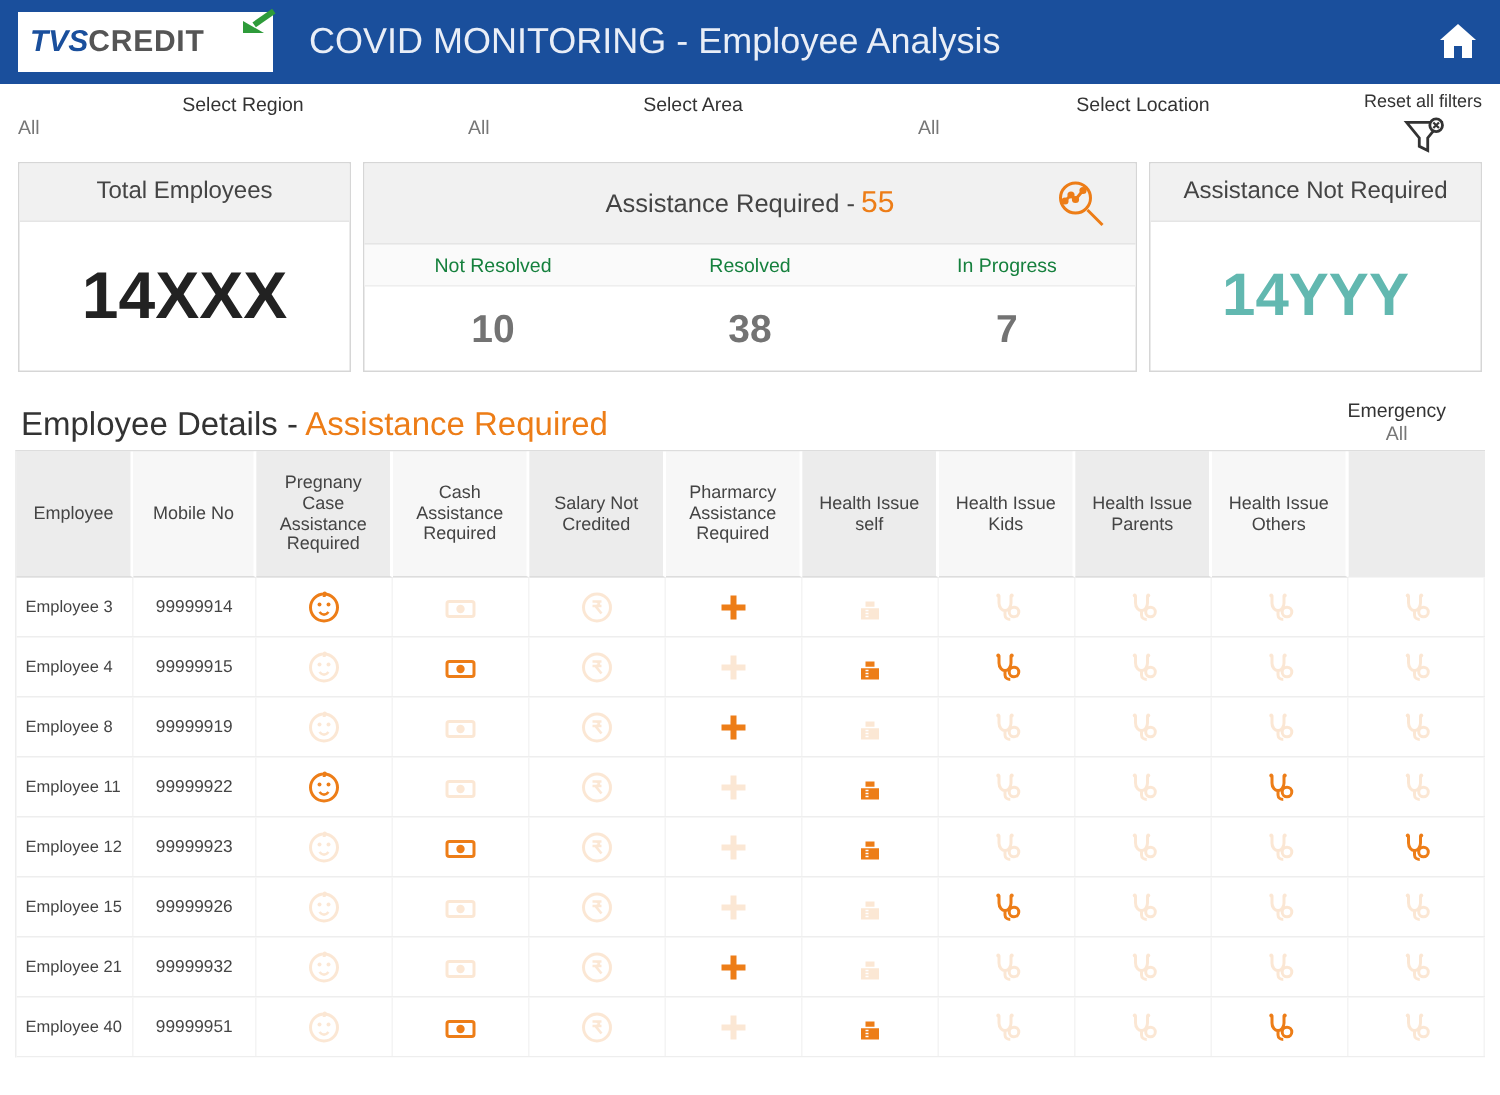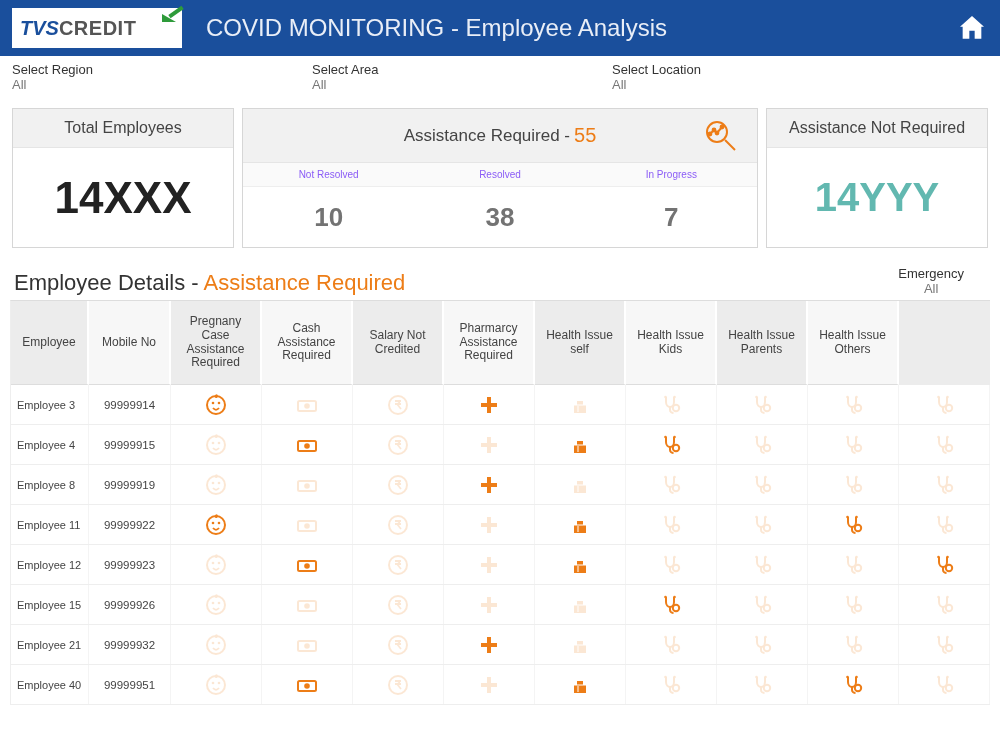--- a/index.html
+++ b/index.html
@@ -61,21 +61,21 @@
 
   .filters-row {
     display: flex;
     padding: 6px 12px 4px 12px;
     align-items: flex-start;
     gap: 0;
     position: relative;
     height: 46px;
   }
   .filter-block { width: 300px; }
-  .filter-label { font-size: 13px; color: #333; }
+  .filter-label { font-size: 13px; color: #333; text-align: center; }
   .filter-value { font-size: 13px; color: #777; margin-top: 0px;}
   .reset-block {
     position: absolute;
     right: 12px;
     top: 4px;
     text-align: center;
     font-size: 12px;
     color: #333;
   }
   .reset-icon { width: 30px; height: 30px; margin: 2px auto 0; cursor: pointer;}
@@ -123,22 +123,22 @@
   .assist-count { color:#ed7d17; font-size:20px; font-weight:400; margin-left:4px;}
   .assist-icon { position:absolute; right:16px; width:40px; height:40px; }
   .assist-grid {
     display:grid;
     grid-template-columns: 1fr 1fr 1fr;
     flex:1;
   }
   .assist-col { text-align:center; display:flex; flex-direction:column; }
   .assist-col-head {
     background:#fafafa;
-    color:#8b5cf6;
-    font-size:10px;
+    color:#15803d;
+    font-size:13px;
     padding:6px 0;
     border-bottom:1px solid #eee;
   }
   .assist-col-val {
     color:#737373;
     font-size:26px;
     font-weight:600;
     flex:1;
     display:flex;
     align-items:center;
@@ -253,20 +253,30 @@
     <div class="filter-label">Select Region</div>
     <div class="filter-value">All</div>
   </div>
   <div class="filter-block">
     <div class="filter-label">Select Area</div>
     <div class="filter-value">All</div>
   </div>
   <div class="filter-block">
     <div class="filter-label">Select Location</div>
     <div class="filter-value">All</div>
+  </div>
+  <div class="reset-block">
+    <div>Reset all filters</div>
+    <div class="reset-icon">
+      <svg viewBox="0 0 32 32" fill="none" stroke="#333" stroke-width="2">
+        <path d="M4 6h24l-9 11v9l-6-3v-6L4 6z"></path>
+        <circle cx="25" cy="8" r="4.5" fill="#fff"></circle>
+        <path d="M23 6l4 4M27 6l-4 4" stroke-width="1.6"></path>
+      </svg>
+    </div>
   </div>
 </div>
 
 <div class="cards-row">
   <div class="card card-total">
     <div class="card-header">Total Employees</div>
     <div class="big">14XXX</div>
   </div>
   <div class="card card-assist">
     <div class="card-header">

